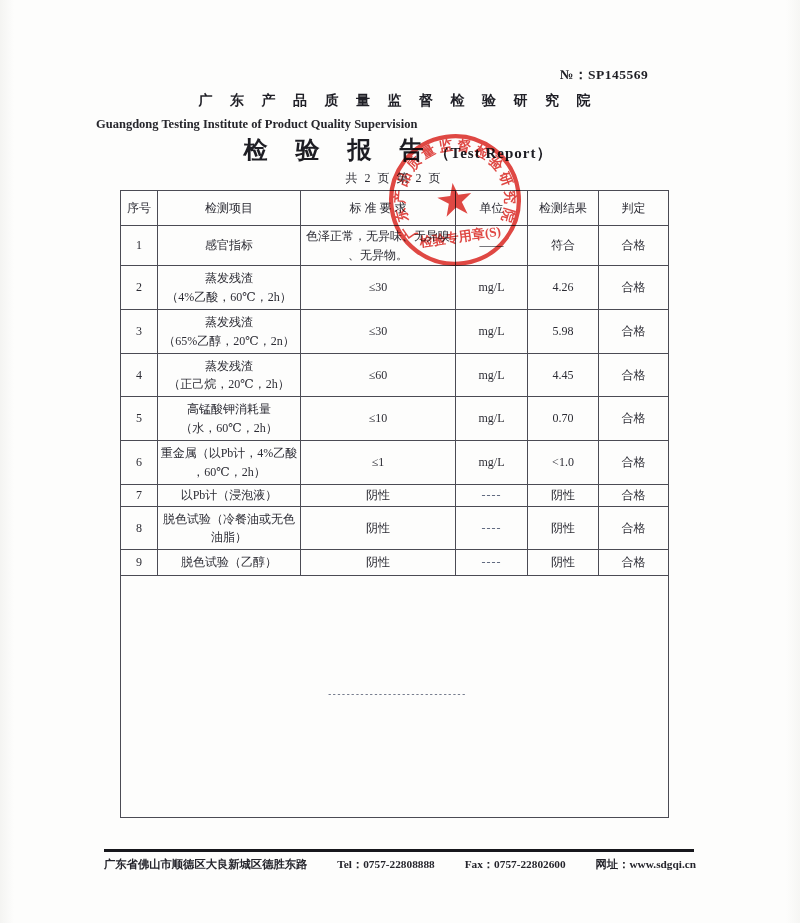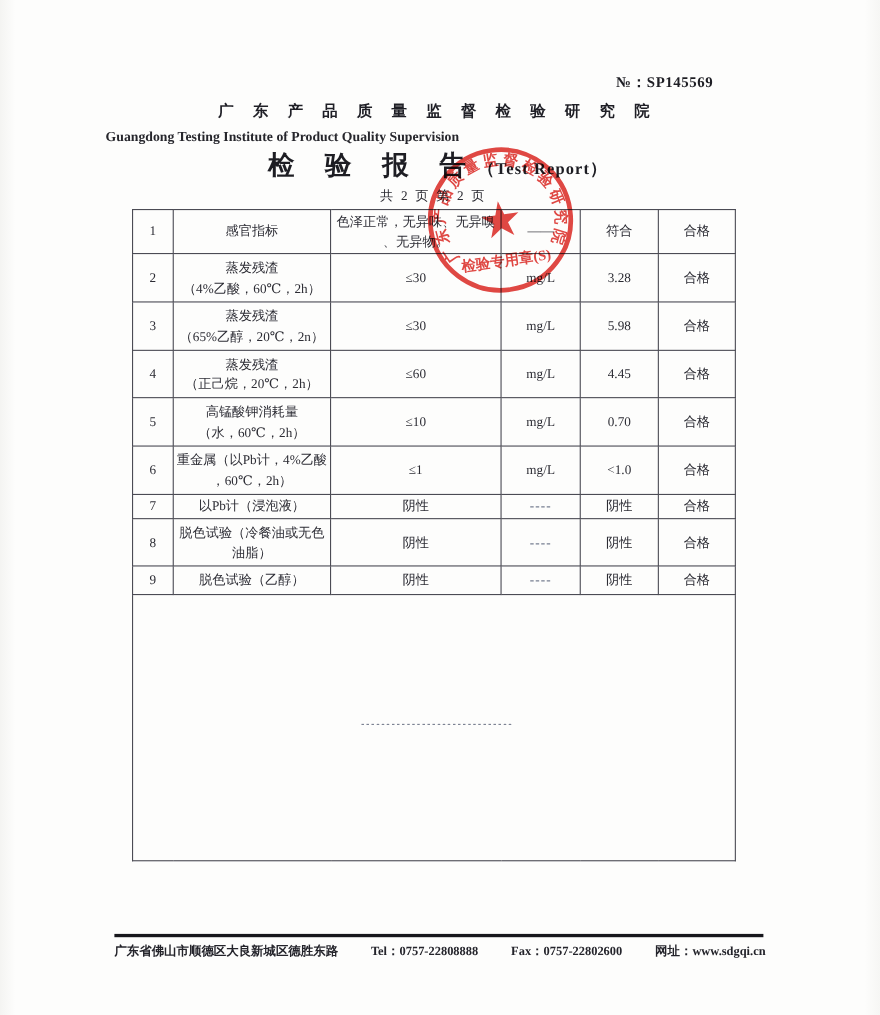--- a/index.html
+++ b/index.html
@@ -74,36 +74,44 @@
   <table class="results">
     <colgroup>
       <col style="width:37px">
         <col style="width:143px">
         <col style="width:155px">
       <col style="width:72px">
         <col style="width:71px">
         <col style="width:70px">
     </colgroup>
     <tbody>
+        <tr class="rhead">
+      <th>序号</th>
+      <th>检测项目</th>
+      <th>标 准 要 求</th>
+      <th>单位</th>
+      <th>检测结果</th>
+      <th>判定</th>
+    </tr>
     <tr class="r1">
       <td>1</td>
       <td class="pre">感官指标</td>
       <td class="pre">色泽正常，无异味、无异嗅
 、无异物。</td>
       <td>——</td>
       <td>符合</td>
       <td>合格</td>
     </tr>
     <tr class="r2">
       <td>2</td>
       <td class="pre">蒸发残渣
 （4%乙酸，60℃，2h）</td>
       <td class="pre">≤30</td>
       <td>mg/L</td>
-      <td>3.28</td>
+      <td>4.26</td>
       <td>合格</td>
     </tr>
     <tr class="r3">
       <td>3</td>
       <td class="pre">蒸发残渣
 （65%乙醇，20℃，2n）</td>
       <td class="pre">≤30</td>
       <td>mg/L</td>
       <td>5.98</td>
       <td>合格</td>

